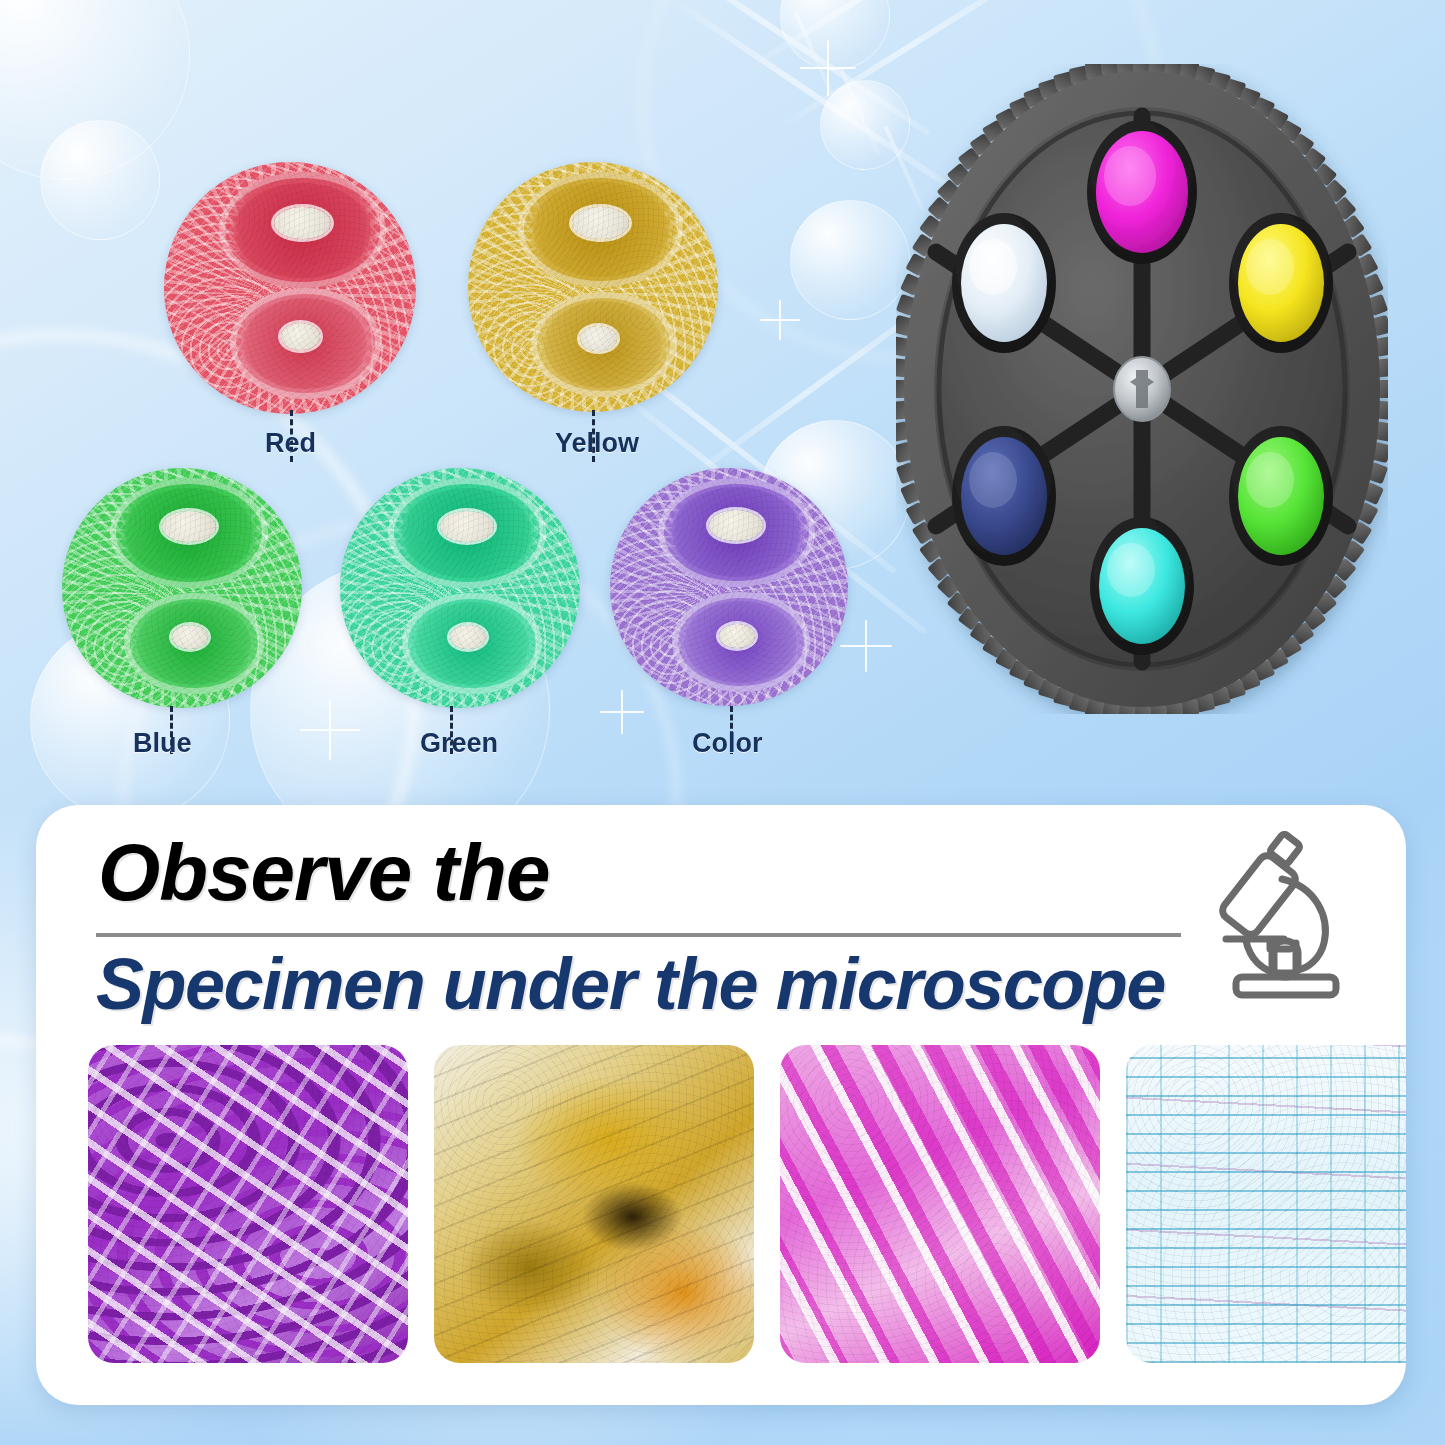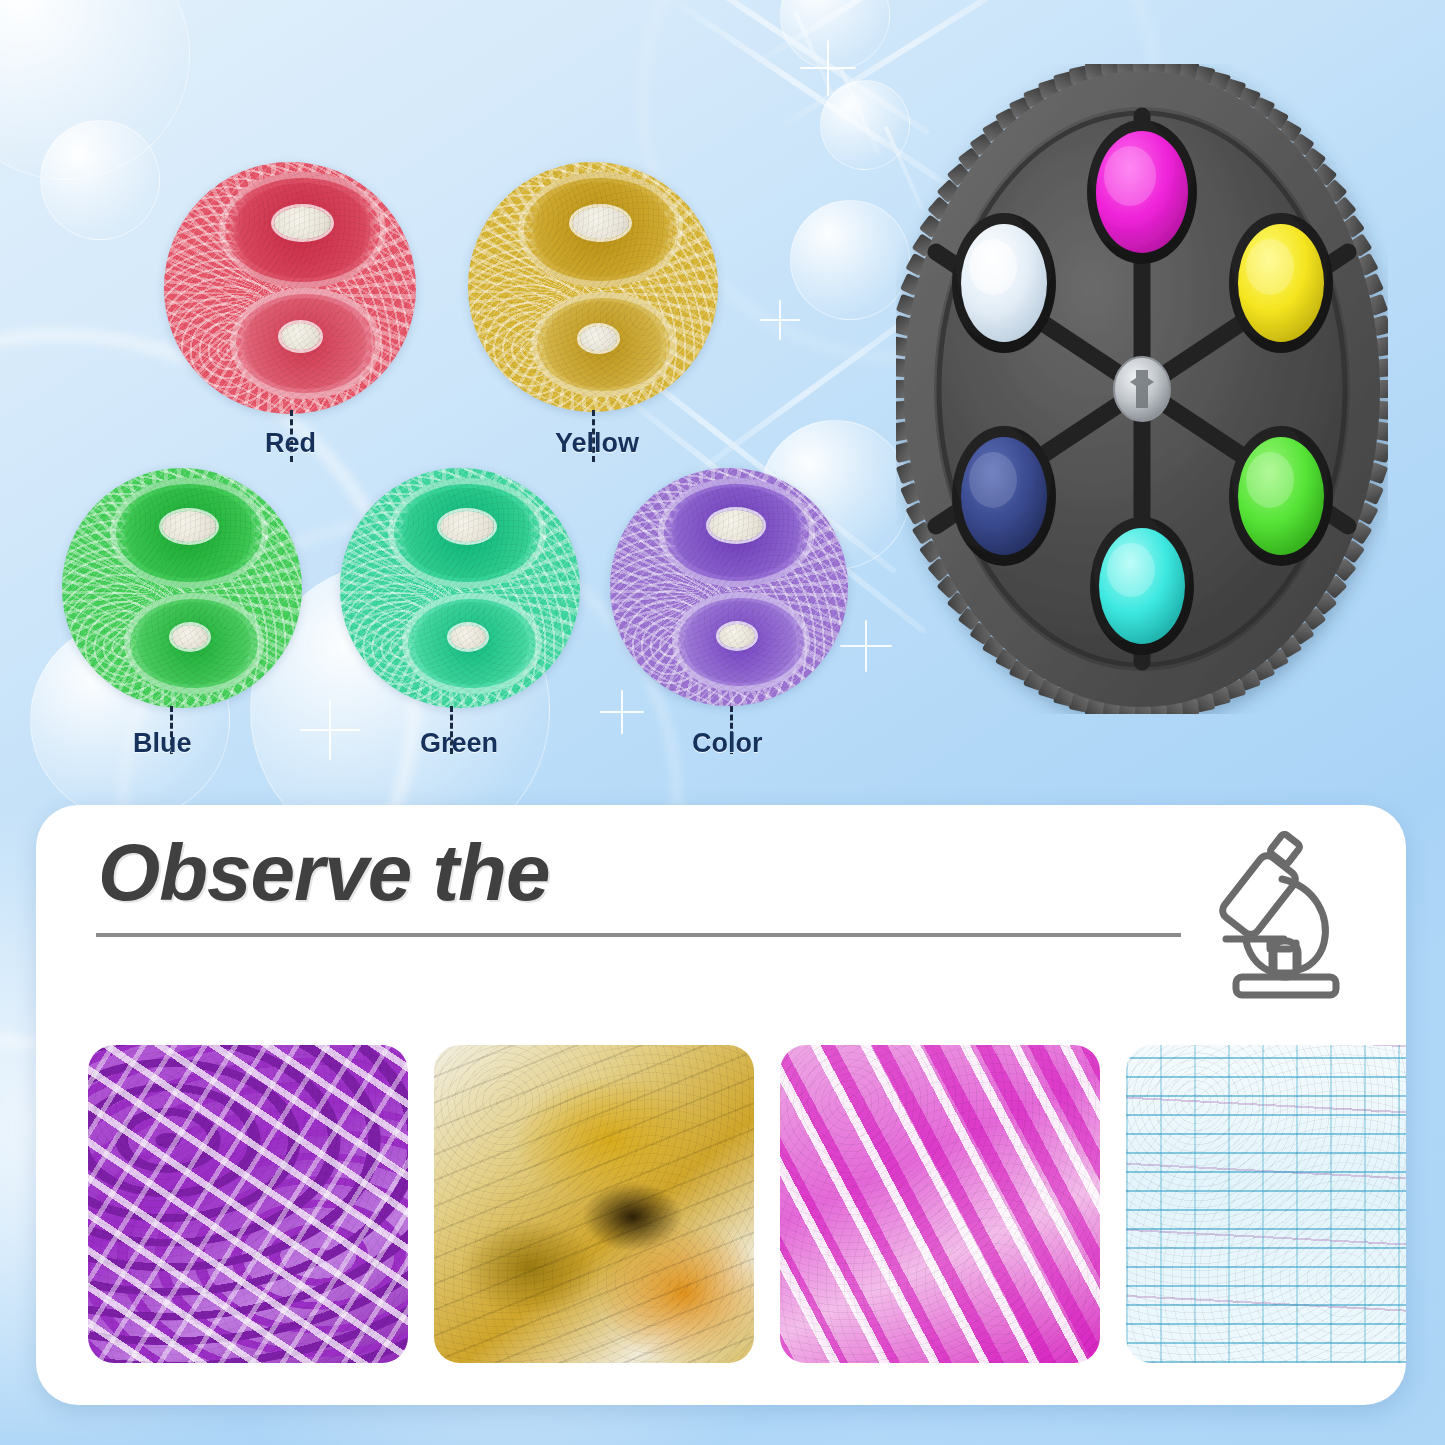--- a/index.html
+++ b/index.html
@@ -115,21 +115,21 @@
     position:absolute; left: 36px; top: 805px;
     width: 1370px; height: 600px;
     background: #ffffff;
     border-radius: 42px;
     box-shadow: 0 6px 22px rgba(60,110,160,.20);
     overflow: hidden;
   }
   .card-title {
     position:absolute; left: 62px; top: 22px;
     font-size: 80px; font-weight: 700; font-style: italic;
-    color: #404040; letter-spacing: -1px;
+    color: #000000; letter-spacing: -1px;
     text-shadow: 2px 2px 0 rgba(0,0,0,.10);
   }
   .card-rule {
     position:absolute; left: 60px; top: 128px;
     width: 1085px; height: 4px;
     background: #8b8b8b;
   }
   .card-sub {
     position:absolute; left: 60px; top: 138px;
     font-size: 72px; font-weight: 700; font-style: italic;
@@ -547,20 +547,21 @@
           <ellipse cx="246" cy="325" rx="28" ry="32" fill="none" stroke="#8e9499" stroke-width="2"></ellipse>
           <path d="M240 306 L252 306 L252 314 L258 318 L252 322 L252 344 L240 344 L240 322 L234 318 L240 314 Z" fill="#6f7479" opacity=".85"></path>
         </g>
       </g>
     </svg>
   </div>
 
   <div class="card">
     <div class="card-title">Observe the</div>
     <div class="card-rule"></div>
+    <div class="card-sub">Specimen under the microscope</div>
 
     <div class="micro-icon">
       <svg viewBox="0 0 150 170" width="150" height="170" fill="none" stroke="#6b6b6b" stroke-width="7" stroke-linejoin="round" stroke-linecap="round">
         <rect x="62" y="6" width="22" height="24" rx="4" transform="rotate(38 73 18)"></rect>
         <rect x="26" y="26" width="42" height="76" rx="9" transform="rotate(38 47 64)"></rect>
         <path d="M70 48 C104 56 118 86 112 112 C108 128 96 137 86 139"></path>
         <path d="M34 110 C38 128 50 139 64 142"></path>
         <path d="M14 108 H72"></path>
         <path d="M58 110 v8 h20"></path>
         <path d="M62 112 v30 h22 v-30"></path>

